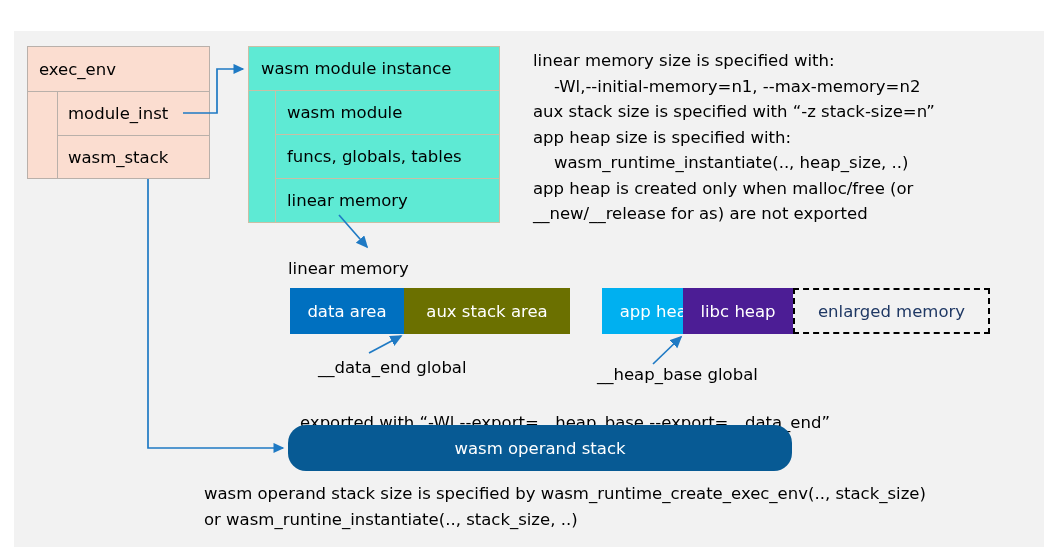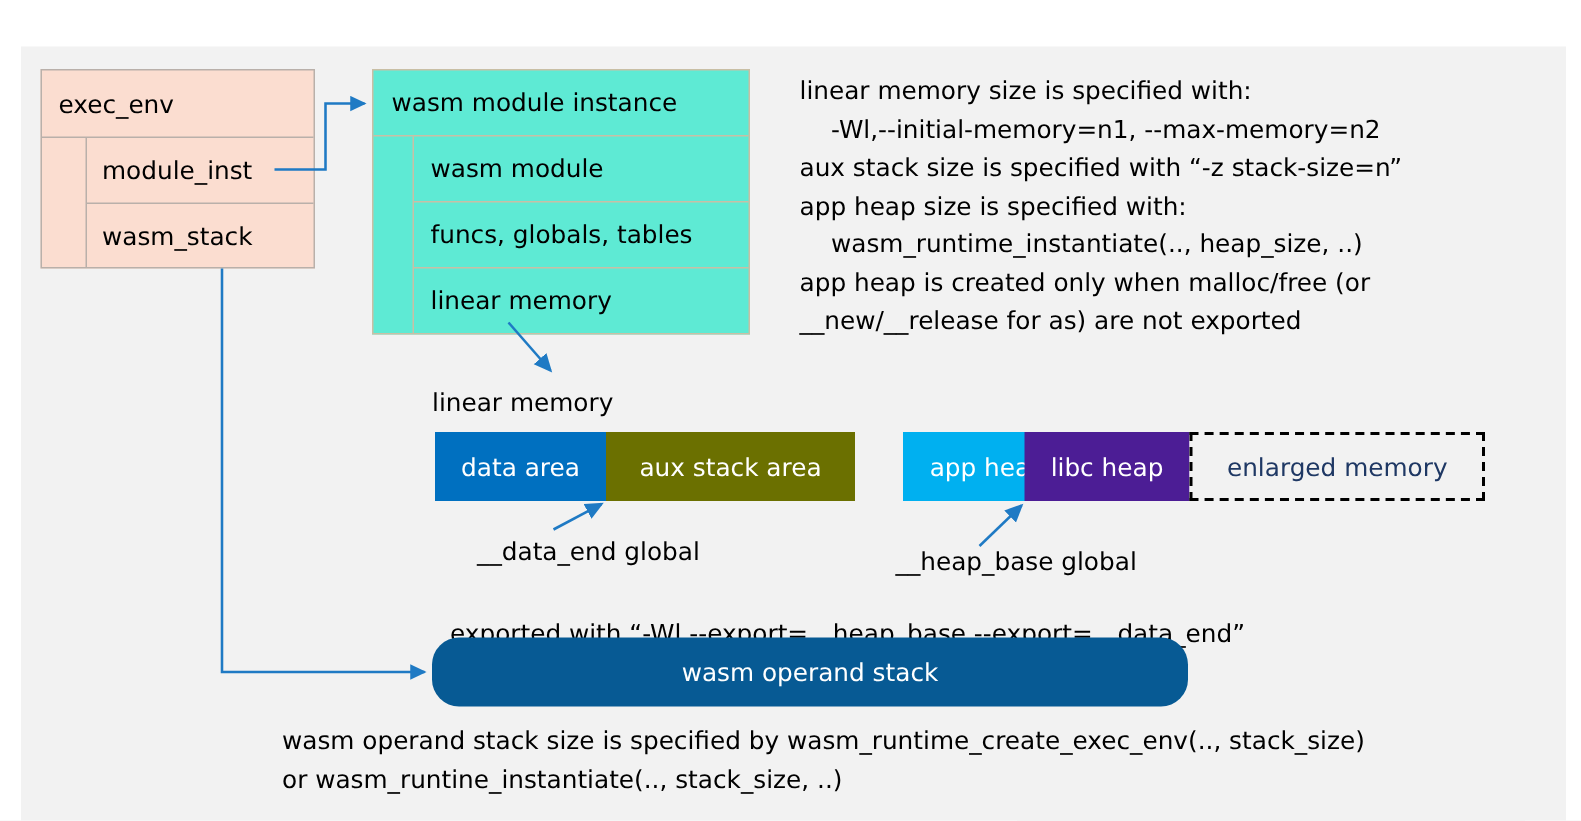--- a/index.html
+++ b/index.html
@@ -100,21 +100,21 @@
   .ann.exported{left:300px;top:388px;margin-top:25px;}
 
   
   .opstack{
     position:absolute;left:288px;top:425px;width:504px;height:46px;
     background:#075a94;
     display:flex;align-items:center;justify-content:center;
     font-size:16.5px;color:#ffffff;
   }
   .bottomnote{
-    position:absolute;left:188px;top:481px;width:850px;
+    position:absolute;left:204px;top:481px;width:850px;
     font-size:16.5px;line-height:26px;color:#000;white-space:pre;
   }
 
   svg.arrows{position:absolute;left:0;top:0;width:1054px;height:547px;pointer-events:none;}
 </style>
 </head>
 <body>
 
 <div id="stage">
 

